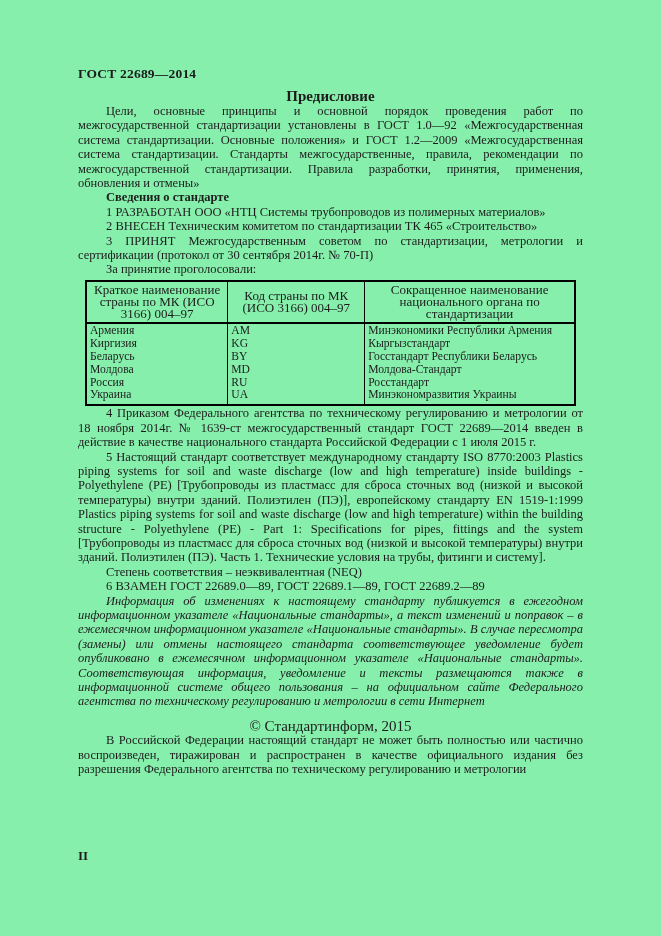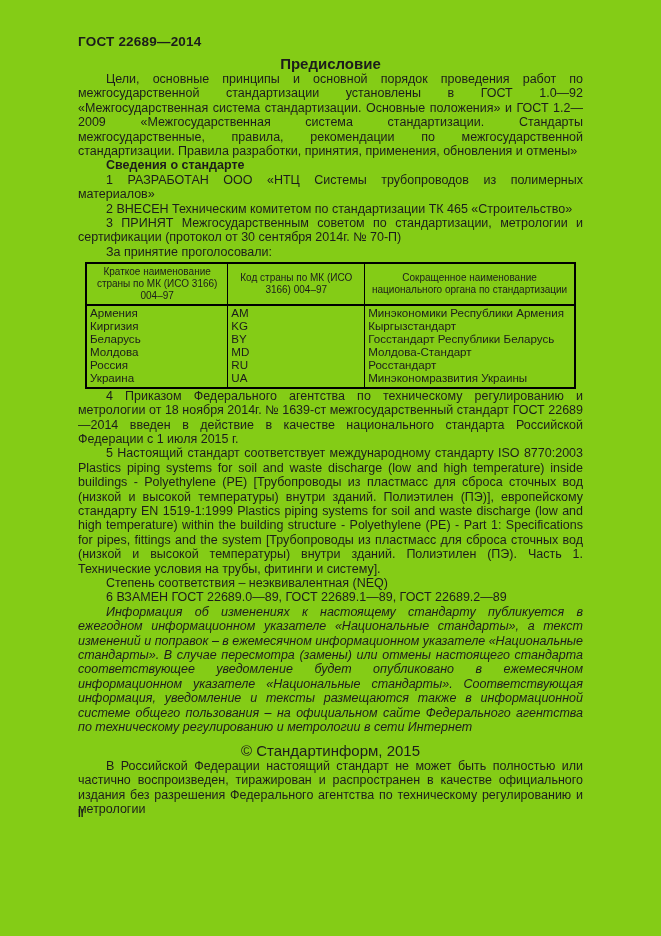--- a/index.html
+++ b/index.html
@@ -1,24 +1,24 @@
 <!DOCTYPE html>
 <html lang="ru"><head>
 <meta charset="utf-8">
 <style>
   html, body { margin: 0; padding: 0; background: #ffffff; }
   .page {
     position: relative;
     width: 661px;
     height: 936px;
-    background: #84cc16;
+    background: #86efac;
     color: #1c1c1c;
-    font-family: Liberation Sans, sans-serif;
+    font-family: Liberation Serif, serif;
     box-sizing: border-box;
-    padding: 34px 78px 0 78px;
+    padding: 66px 78px 0 78px;
     overflow: hidden;
   }
   .doc-code {
     font-size: 13.5px;
     font-weight: bold;
     line-height: 15px;
     letter-spacing: 0.2px;
   }
   .title {
     margin: 7px 0 0 0;
@@ -48,21 +48,21 @@
   .heading-text { text-align: left; }
   table.vote-table {
     border-collapse: collapse;
     width: 491px;
     margin-left: 7px;
     margin-top: 3px;
     table-layout: fixed;
   }
   table.vote-table th {
     font-weight: normal;
-    font-size: 10px;
+    font-size: 13px;
     line-height: 12px;
     text-align: center;
     vertical-align: middle;
     border: 1.5px solid #000;
     border-bottom: 2px solid #000;
     padding: 2px 4px;
   }
   table.vote-table td {
     font-size: 11.6px;
     line-height: 12.9px;
@@ -82,22 +82,22 @@
   td.cell-code { text-align: left; }
   .italic-block { font-style: italic; }
   .copyright {
     font-size: 15px;
     line-height: 14.4px;
     text-align: center;
   }
   .page-number {
     position: absolute;
     left: 78px;
-    top: 808px;
-    font-size: 10px;
+    top: 848px;
+    font-size: 13px;
     font-weight: bold;
   }
 </style>
 </head>
 <body>
 
 <div class="page">
 
   <div class="doc-code">ГОСТ 22689—2014</div>
 

